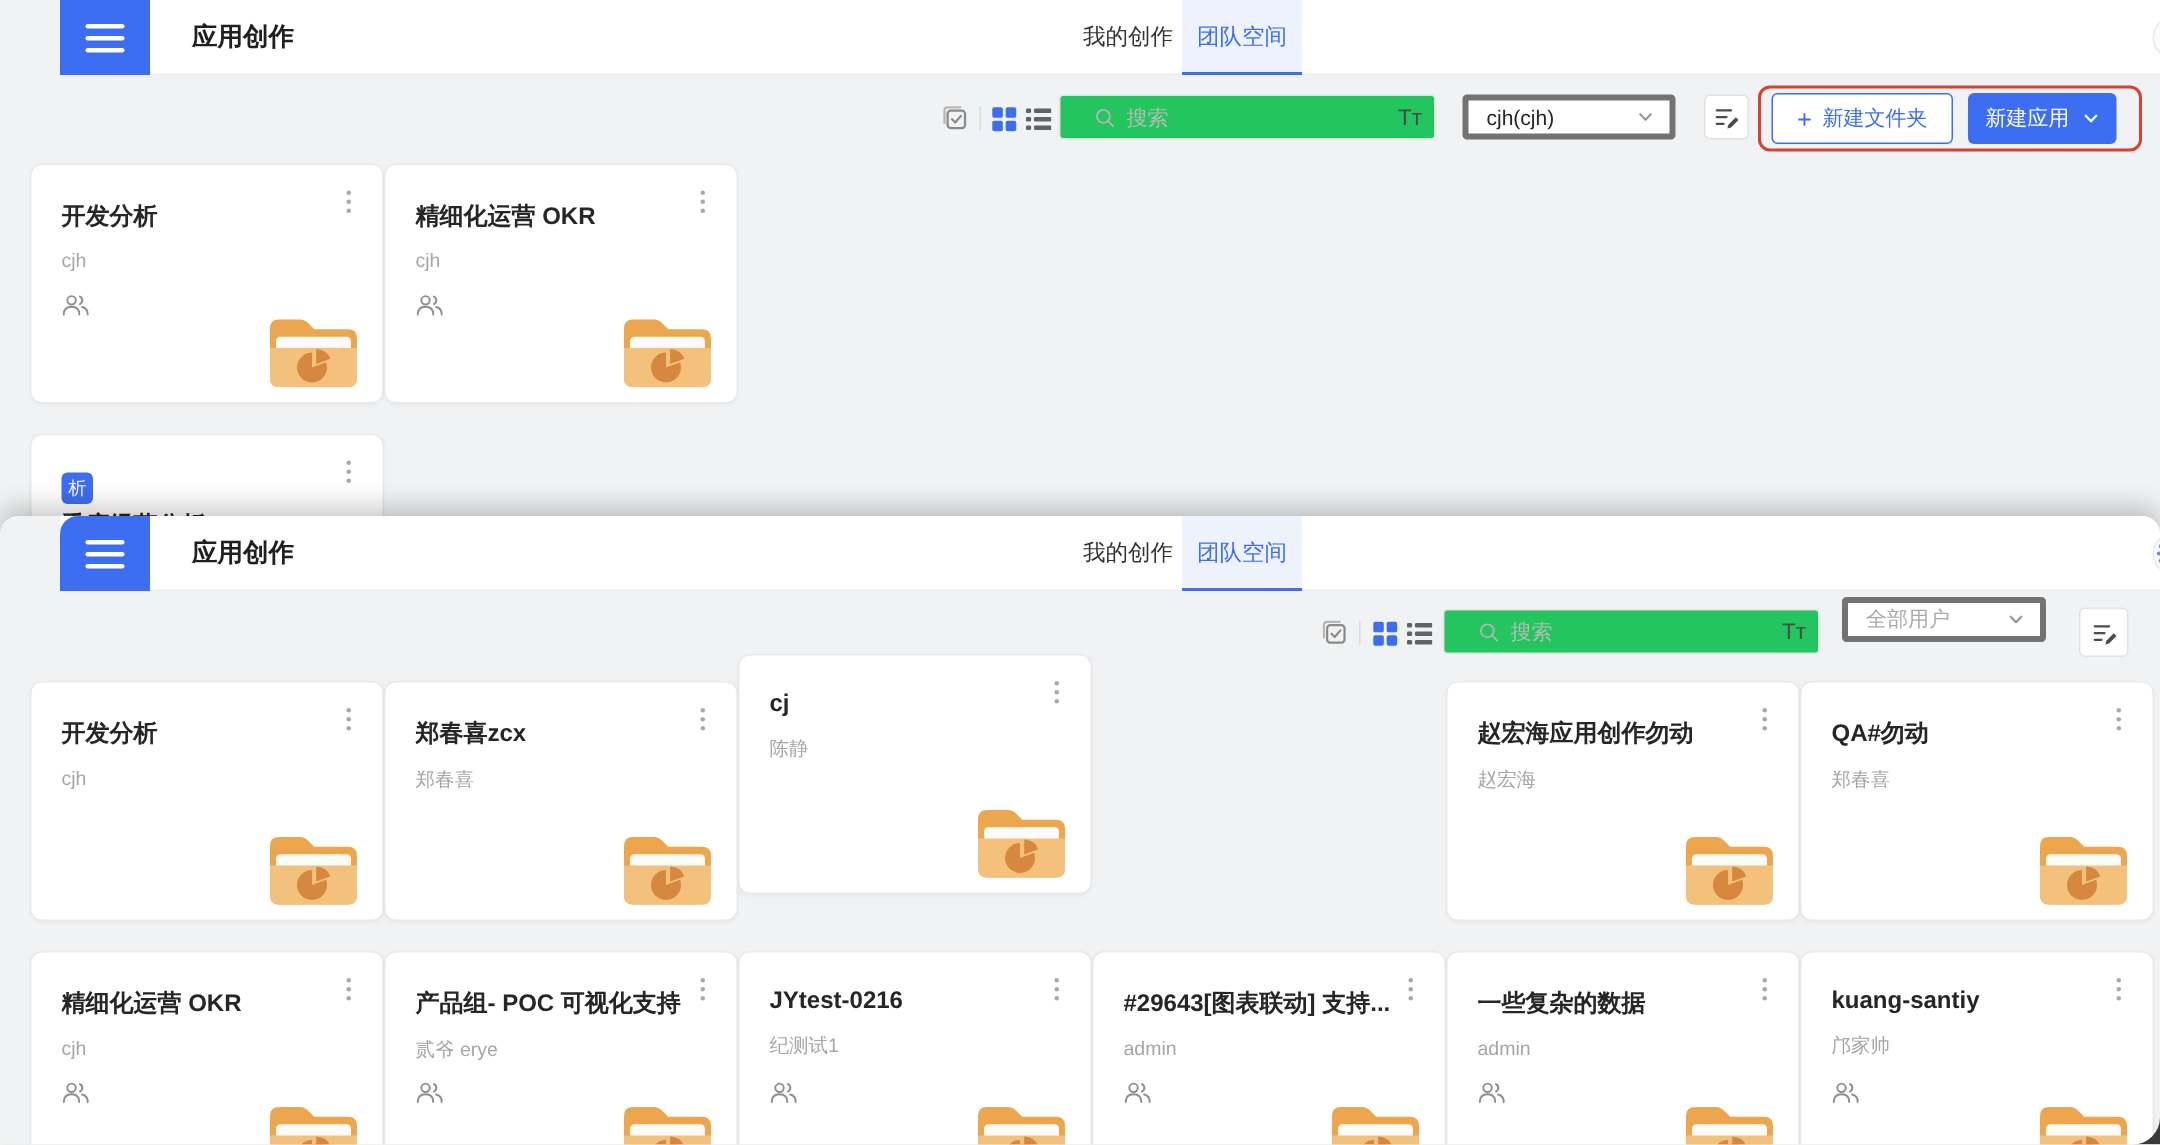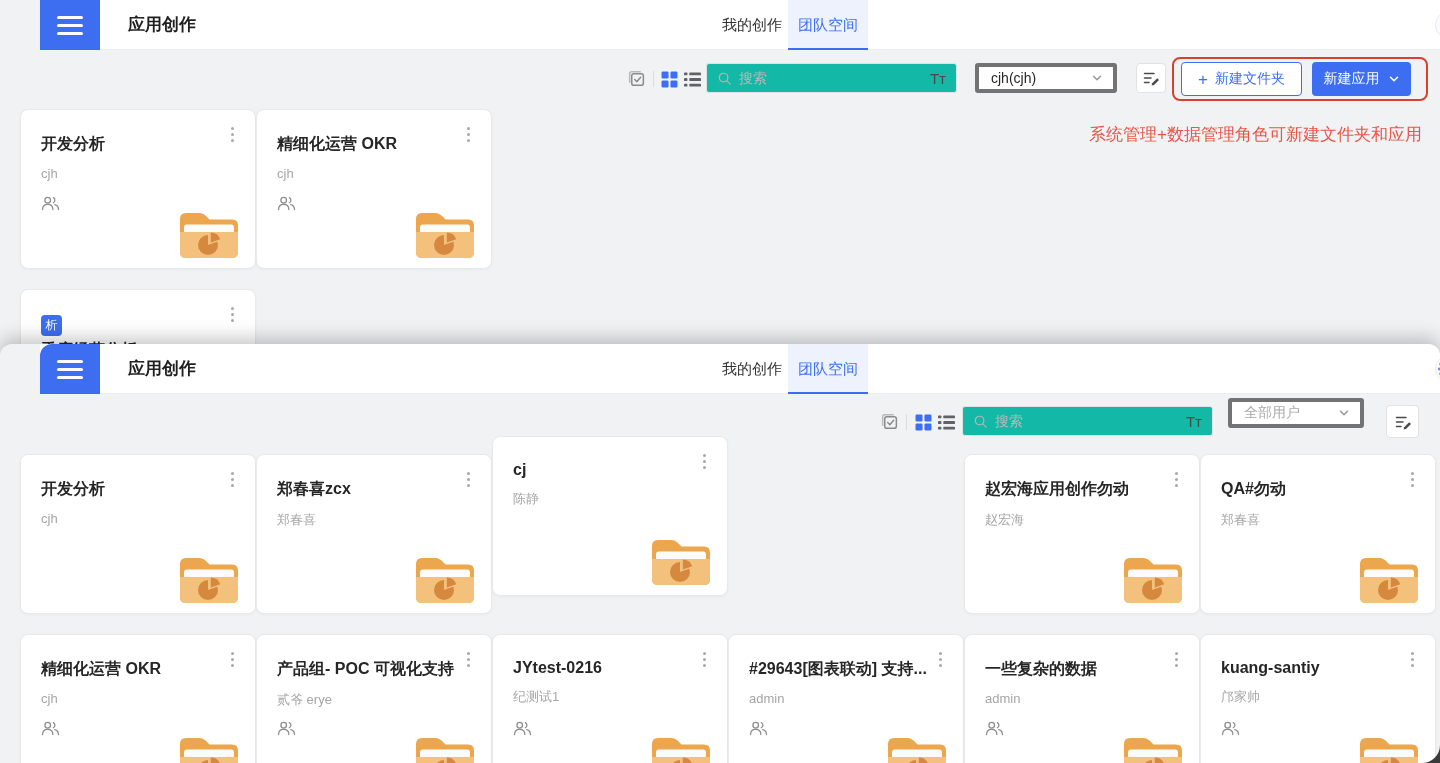--- a/index.html
+++ b/index.html
@@ -22,22 +22,22 @@
   .tab { position:absolute; top:0; height:50px; line-height:50px; text-align:center; font-size:15px; color:#333; cursor:pointer; }
   .tab-my { left:662px; width:100px; }
   .tab-team { left:748px; width:80px; color:#3d6ef2; background:#edf2fd; border-bottom:2px solid #3d6ef2; }
   .brand { position:absolute; right:17px; top:11px; width:28px; height:28px; border-radius:50%;
            background:#fafbfc; border:1px solid #e7e9ee; display:flex; align-items:center; justify-content:center; }
   .brand svg { width:26px; height:26px; }
 
   
   .ticon { position:absolute; cursor:pointer; }
   .vdiv { position:absolute; width:1px; height:16px; background:#dcdcdc; }
-  .searchbox { position:absolute; height:30px; background:#14b8a6; border:1px solid #e2e2e2; border-radius:3px;
-               display:flex; align-items:center; padding:0 10px; }
+  .searchbox { position:absolute; height:30px; background:#22c55e; border:1px solid #e2e2e2; border-radius:3px;
+               display:flex; align-items:center; padding:0 22px; }
   .searchbox svg { width:15px; height:15px; flex:0 0 auto; }
   .searchbox input { border:none; outline:none; flex:1; margin-left:7px; font-size:14px; color:#333; background:transparent; }
   .searchbox input::placeholder { color:#b9b9b9; }
   .tt { font-size:15px; color:#4a4a4a; letter-spacing:0; cursor:pointer; }
   .select { position:absolute; height:30px; background:#fff; border:4px solid #737373; border-radius:3px;
             display:flex; align-items:center; padding:0 10px 0 12px; font-size:14px; cursor:pointer; }
   .select .val { flex:1; color:#262626; }
   .select .val.muted { color:#a9a9a9; }
   .select svg { width:12px; height:12px; color:#999; }
   .sqbtn { position:absolute; background:#fff; border:1px solid #e2e2e2; border-radius:4px;
@@ -213,21 +213,20 @@
     <span class="plus">+</span>
     <span>新建文件夹</span>
   </button>
   <button class="btn-primary" style="left:1312px;top:62px;width:99px">
     <span>新建应用</span>
     <svg>
         <use href="#sym-chevron"></use>
       </svg>
   </button>
 
-  <div class="annotation">系统管理+数据管理角色可新建文件夹和应用</div>
 
   <div class="card" style="left:20px;top:109px">
     <div class="kebab">
         <i></i>
         <i></i>
         <i></i>
       </div>
     <div class="card-title">开发分析</div>
     <div class="card-owner">cjh</div>
     <svg class="pp">

